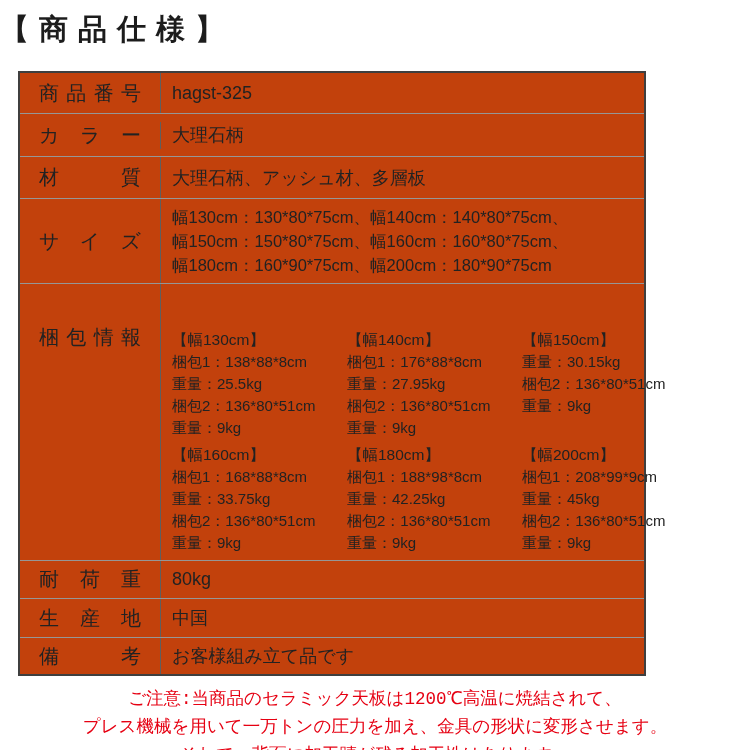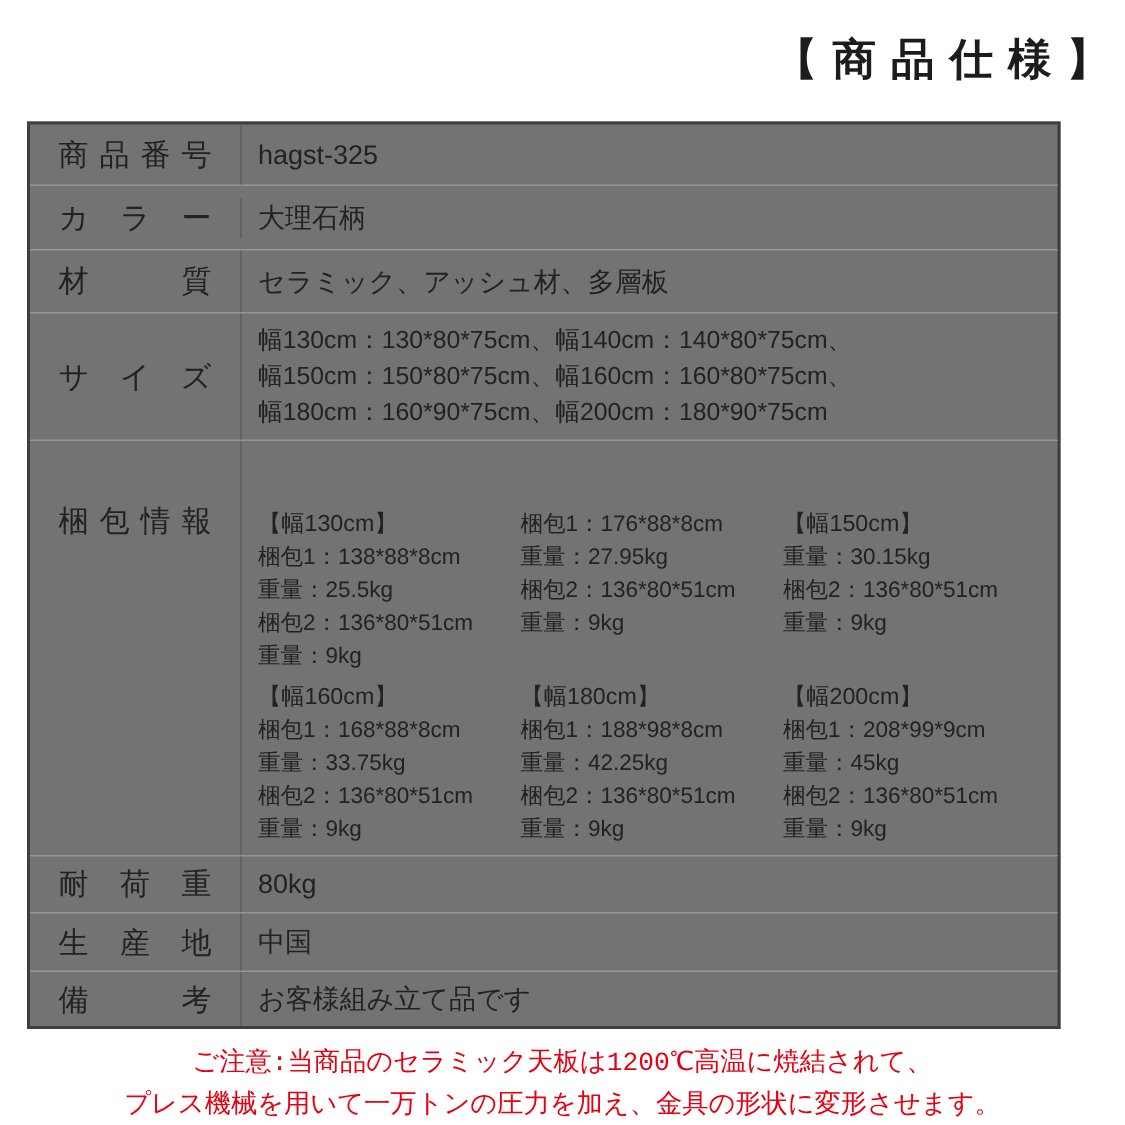--- a/index.html
+++ b/index.html
@@ -7,35 +7,35 @@
     width: 750px; height: 750px;
     background: #ffffff;
     font-family: "Liberation Sans", "DejaVu Sans", sans-serif;
     color: #222222;
     overflow: hidden;
   }
   .page { width: 750px; height: 750px; position: relative; }
 
   
   .page-title {
-    padding-top: 20px;
-    text-align: right;
+    padding-top: 10px;
+    text-align: left;
     font-size: 29px;
     font-weight: bold;
     letter-spacing: 10px;
     color: #1c1c1c;
     white-space: nowrap;
   }
 
   
   .spec-table {
-    width: 689px;
+    width: 628px;
     margin: 21px auto 0 18px;
     border: 2px solid #3f3f3f;
-    background: #737373;
+    background: #c2410c;
   }
   .spec-row { display: flex; border-top: 1px solid #969696; }
   .spec-row:first-child { border-top: none; }
 
   .label-cell {
     width: 141px;
     flex: 0 0 141px;
     border-right: 1px solid #5f5f5f;
     display: flex;
     align-items: center;
@@ -125,21 +125,21 @@
       <div class="label-cell">
         <span class="label-text">カラー</span>
       </div>
       <div class="value-cell">大理石柄</div>
     </div>
 
     <div class="spec-row r-h42">
       <div class="label-cell">
         <span class="label-text">材質</span>
       </div>
-      <div class="value-cell">セラミック、アッシュ材、多層板</div>
+      <div class="value-cell">大理石柄、アッシュ材、多層板</div>
     </div>
 
     <div class="spec-row r-h77">
       <div class="label-cell">
         <span class="label-text">サイズ</span>
       </div>
       <div class="value-cell multiline">
         <div class="size-line">幅130cm：130*80*75cm、幅140cm：140*80*75cm、</div>
         <div class="size-line">幅150cm：150*80*75cm、幅160cm：160*80*75cm、</div>
         <div class="size-line">幅180cm：160*90*75cm、幅200cm：180*90*75cm</div>
@@ -153,20 +153,21 @@
       <div class="value-cell packing-wrap">
         <div class="packing-grid-row">
           <div class="packing-block">
             <div class="pk-line pk-title">【幅130cm】</div>
             <div class="pk-line">梱包1：138*88*8cm</div>
             <div class="pk-line">重量：25.5kg</div>
             <div class="pk-line">梱包2：136*80*51cm</div>
             <div class="pk-line">重量：9kg</div>
           </div>
           <div class="packing-block">
+            <div class="pk-line pk-title">【幅140cm】</div>
             <div class="pk-line">梱包1：176*88*8cm</div>
             <div class="pk-line">重量：27.95kg</div>
             <div class="pk-line">梱包2：136*80*51cm</div>
             <div class="pk-line">重量：9kg</div>
           </div>
           <div class="packing-block">
             <div class="pk-line pk-title">【幅150cm】</div>
             <div class="pk-line">重量：30.15kg</div>
             <div class="pk-line">梱包2：136*80*51cm</div>
             <div class="pk-line">重量：9kg</div>

